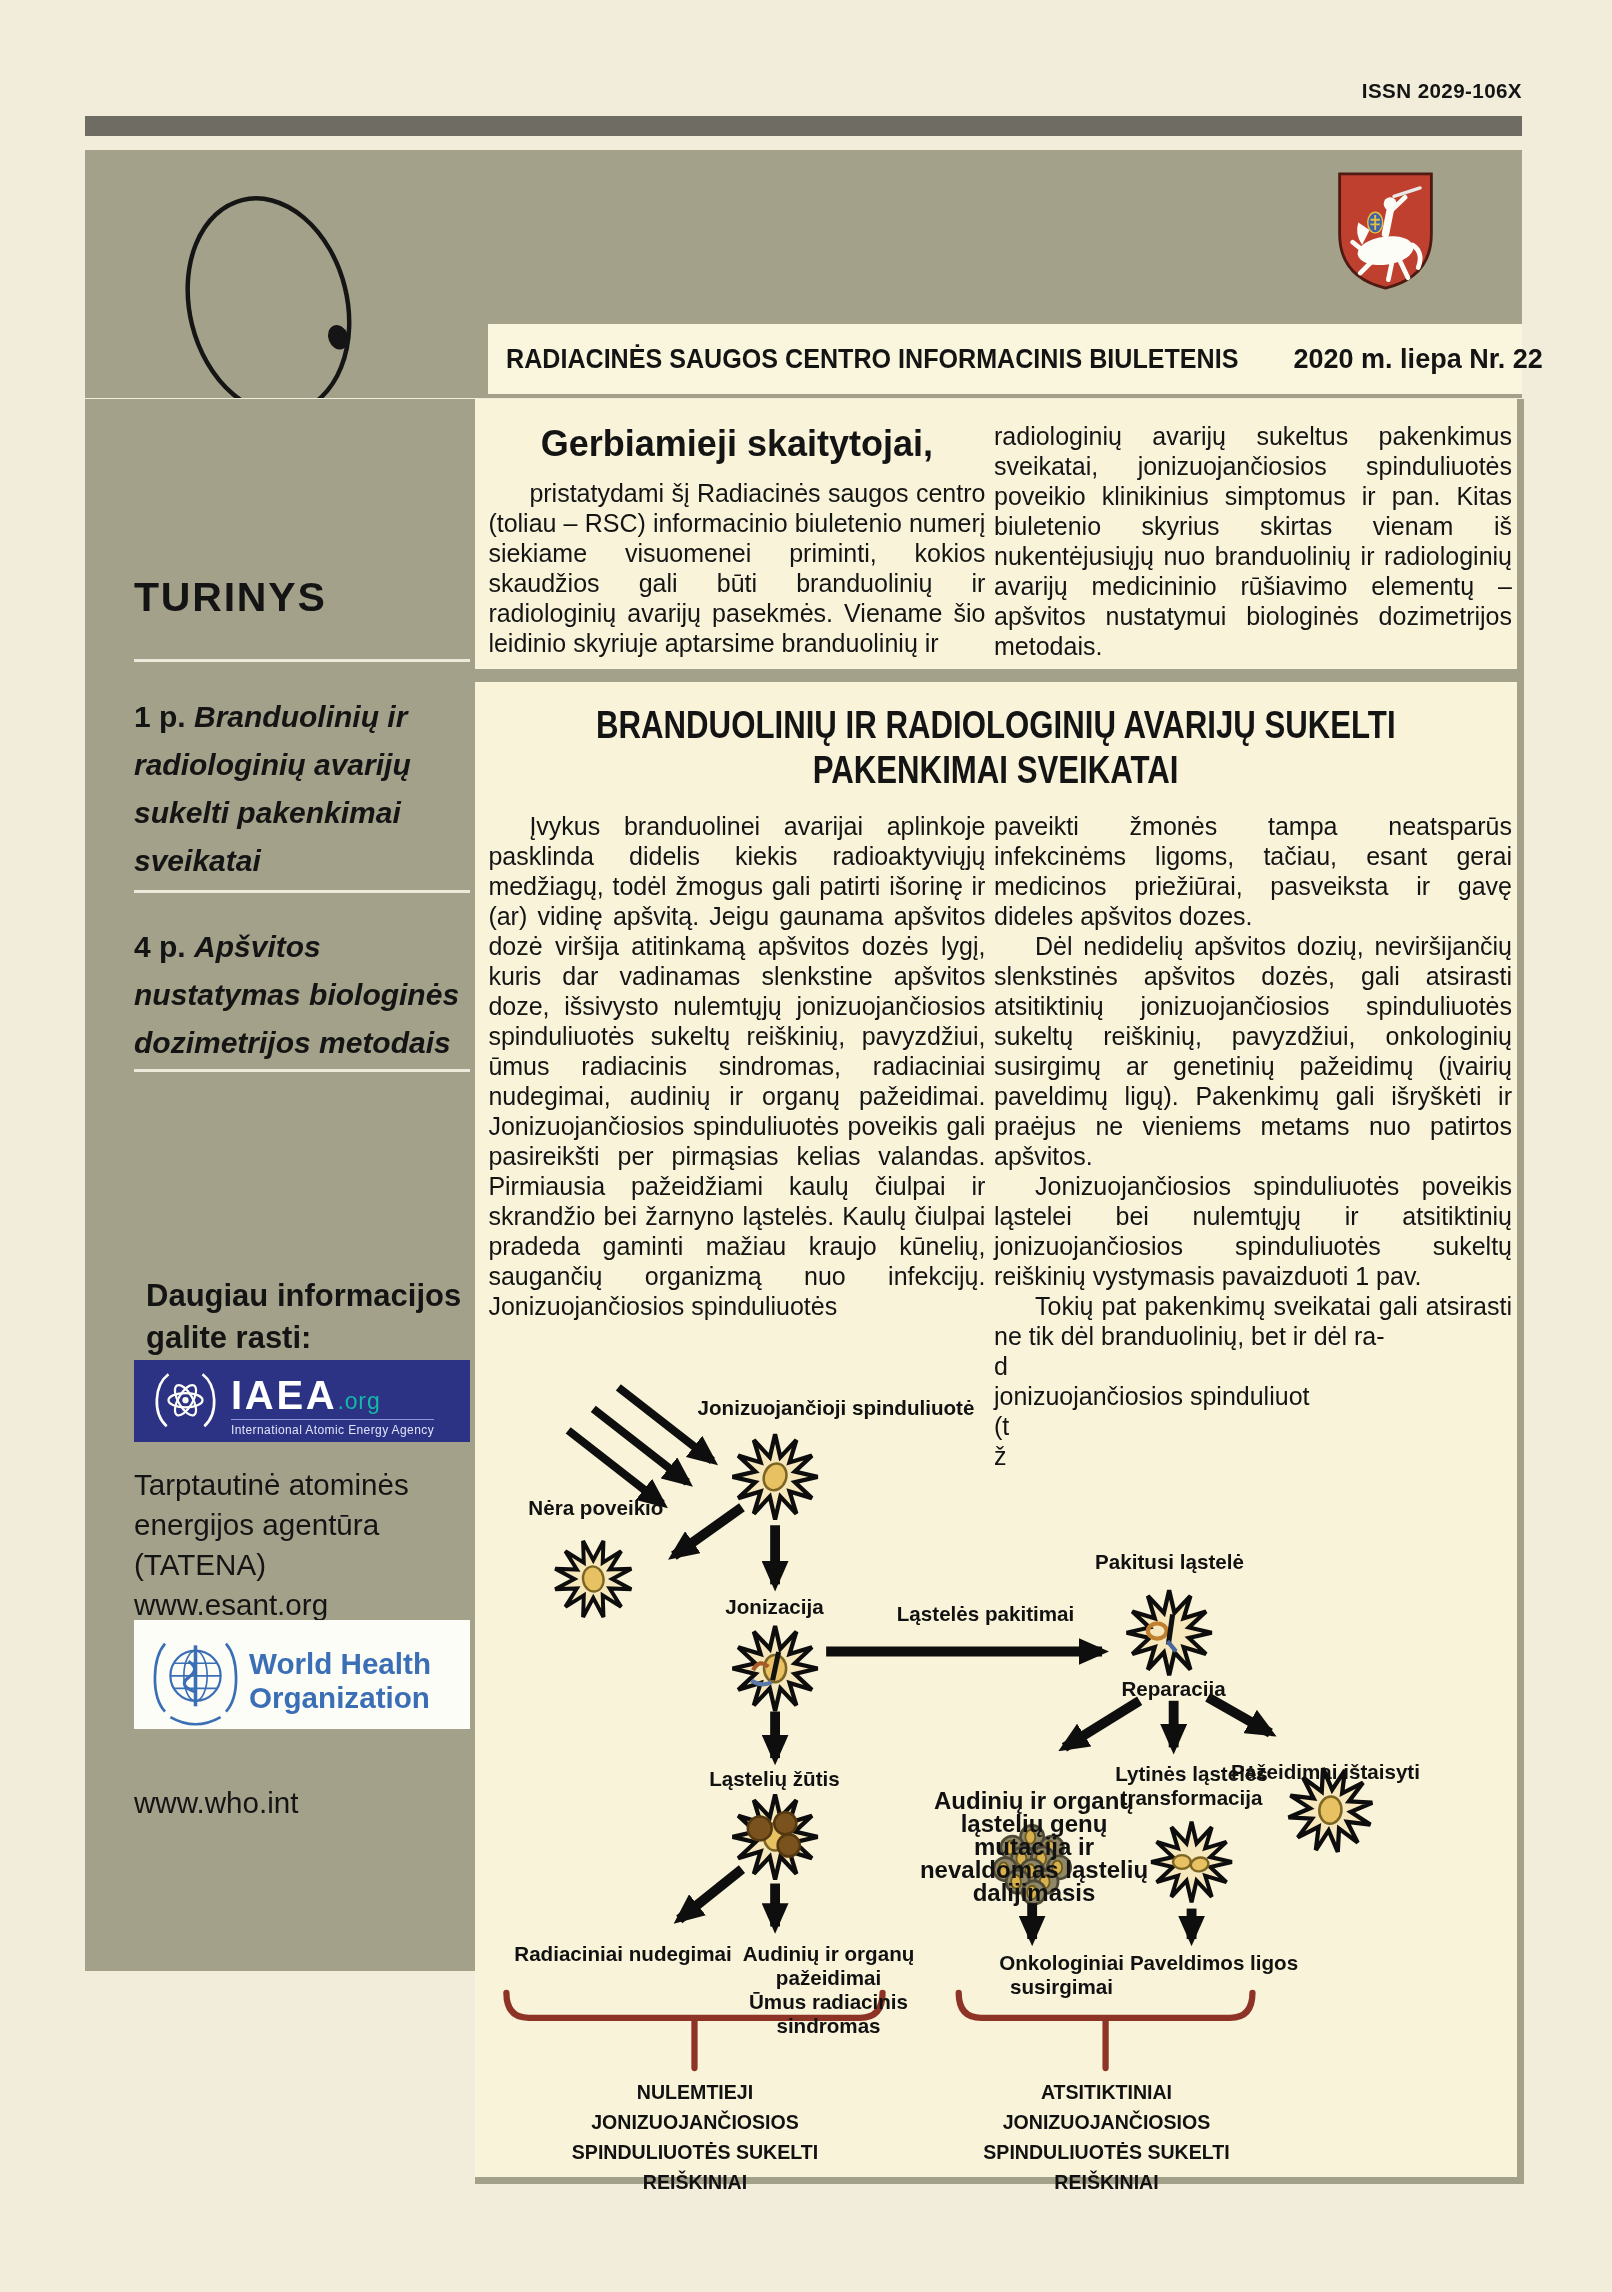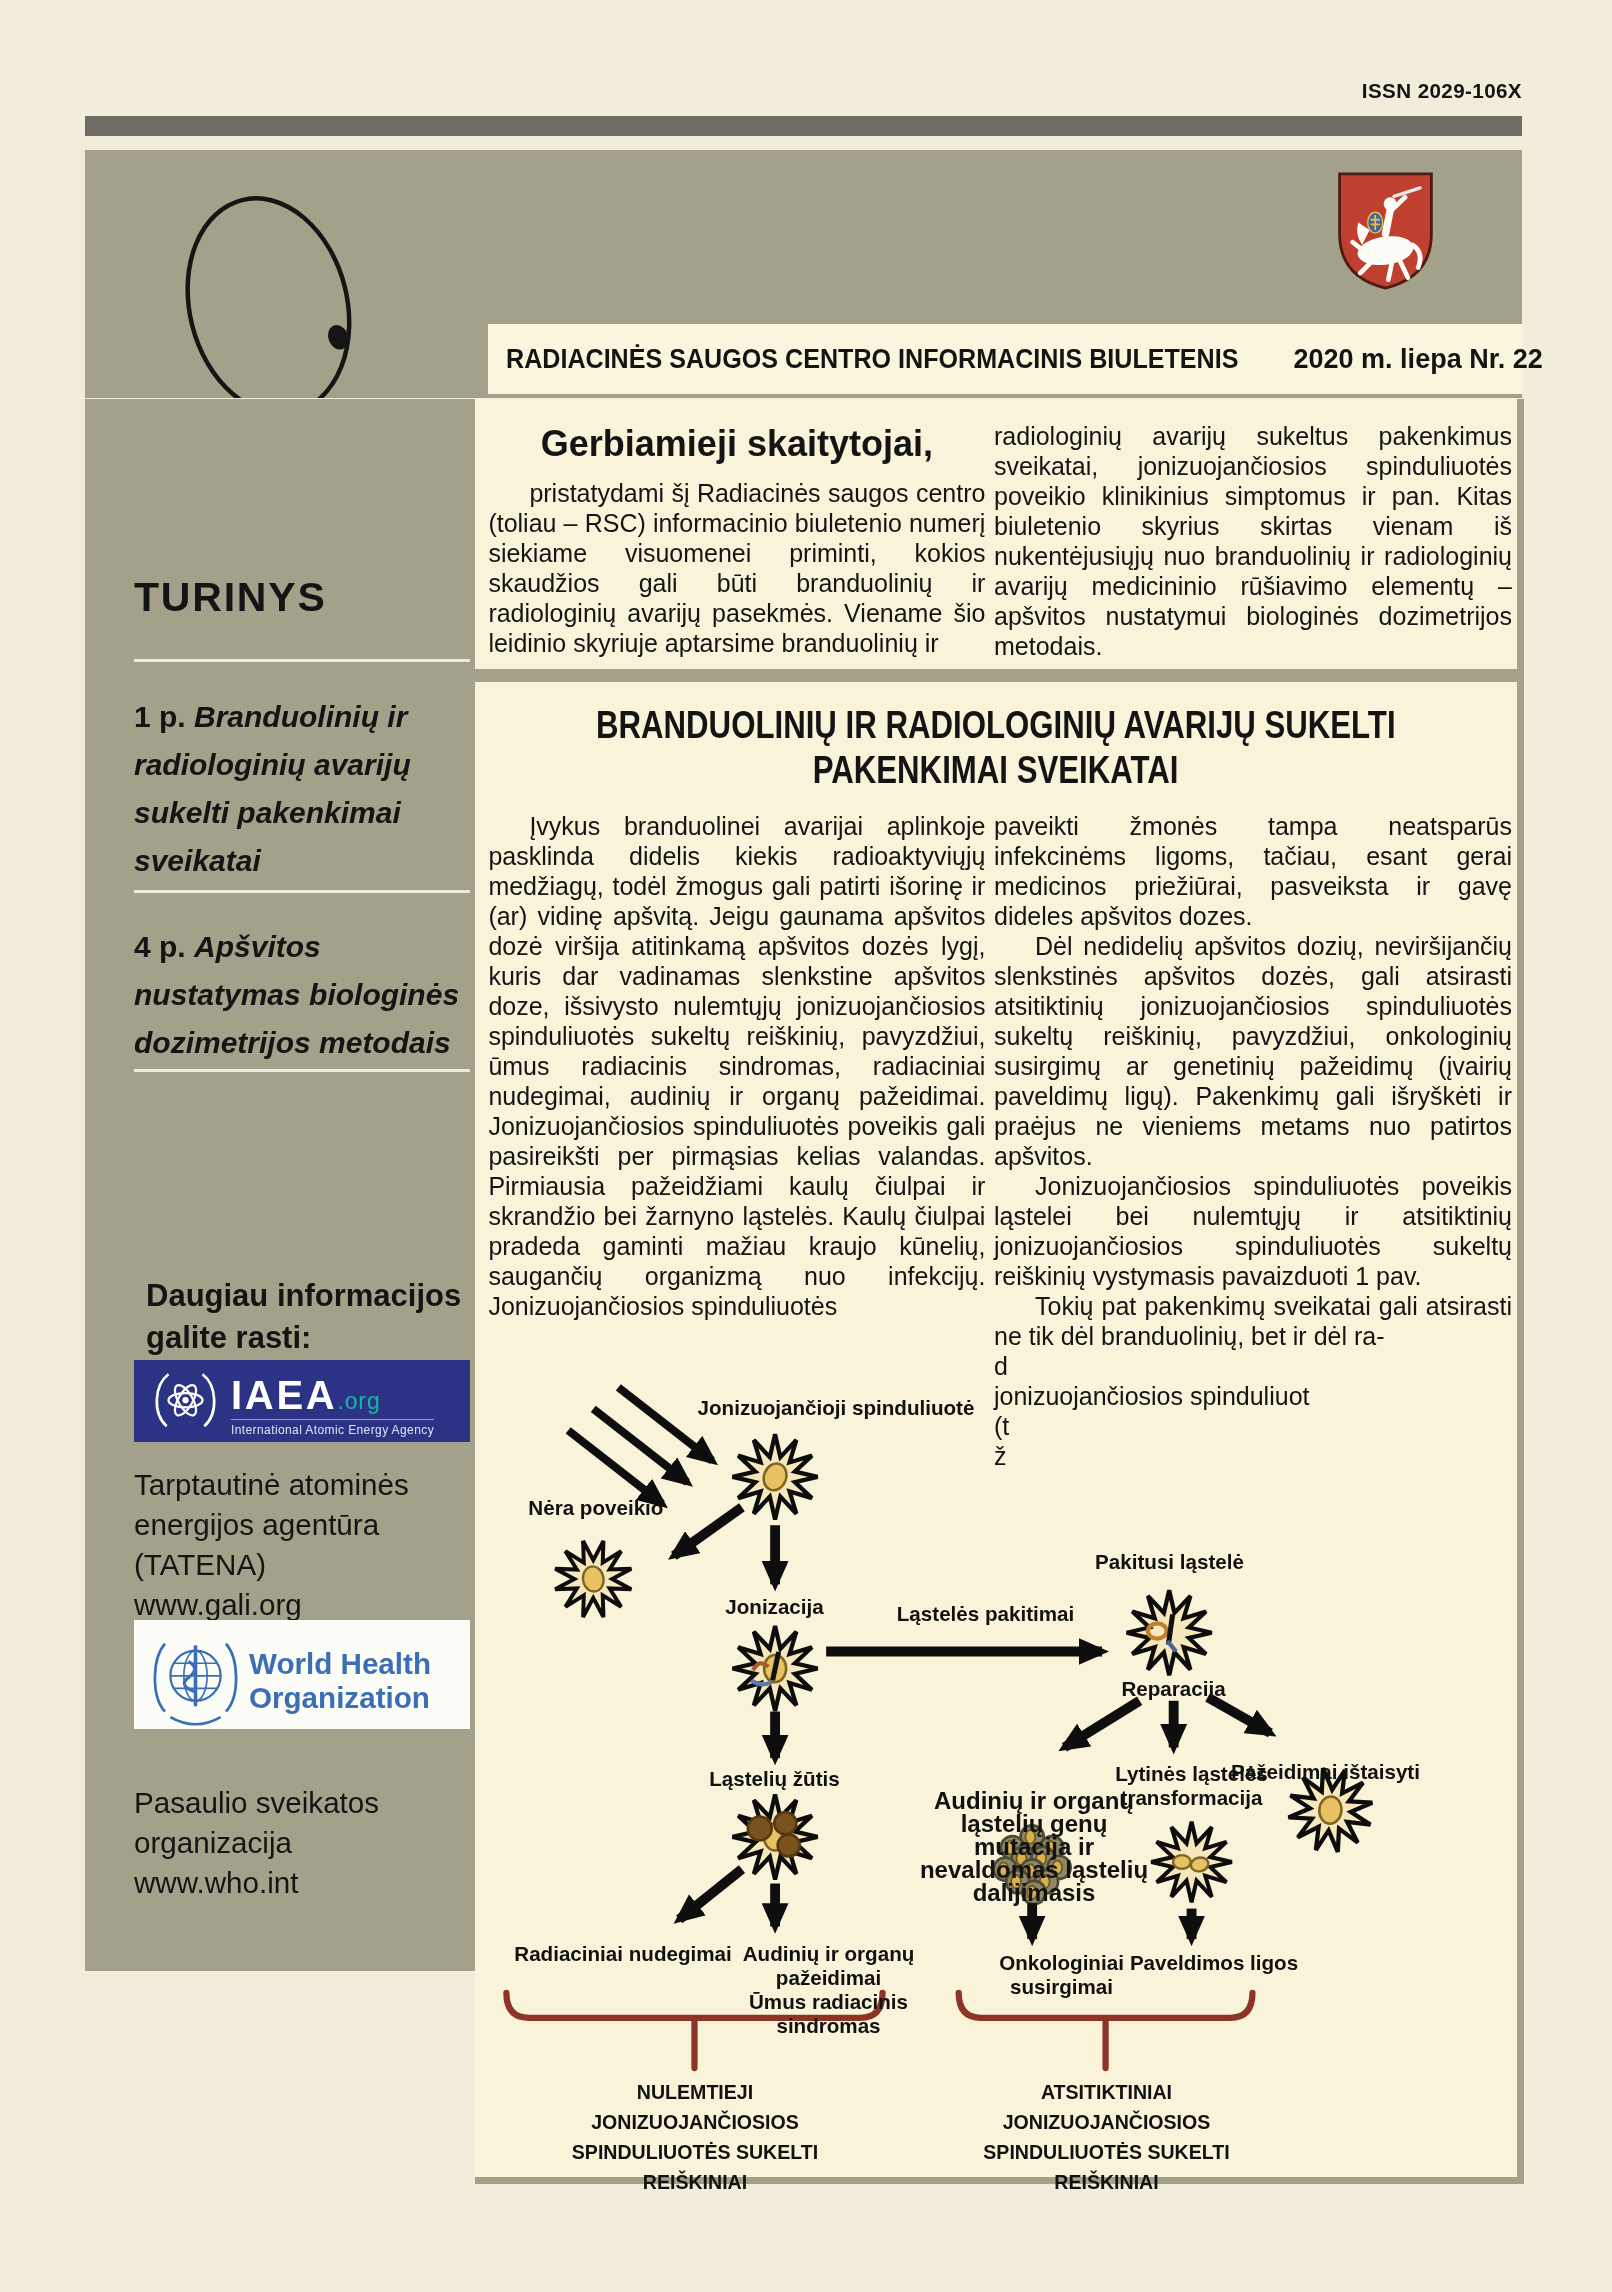--- a/index.html
+++ b/index.html
@@ -127,21 +127,21 @@
       </g>
       <circle cx="43" cy="37" r="3.5" fill="#fdfdf8"></circle>
     </svg>
     <div class="iaea-text">
       <span class="iaea-name">IAEA</span><span class="iaea-org">.org</span>
       <div class="iaea-sub">International Atomic Energy Agency</div>
     </div>
   </div>
   <div class="sb-desc" style="top:1066px;">
     <div>Tarptautinė atominės energijos agentūra (TATENA)</div>
-    <div>www.gali.org</div>
+    <div>www.esant.org</div>
   </div>
 
   <div class="who-box">
     <svg style="position:absolute;left:12.5px;top:10.7px;" width="97" height="104" viewBox="0 0 108 116">
       <g stroke="#3a6eb5" fill="none" stroke-width="3">
         <path d="M20,14 C6,30 4,72 20,90"></path>
         <path d="M88,14 C102,30 104,72 88,90"></path>
         <path d="M26,96 q28,16 56,0"></path>
       </g>
       <circle cx="54" cy="50" r="28" fill="none" stroke="#3a6eb5" stroke-width="2.5"></circle>
@@ -154,21 +154,20 @@
       </g>
       <path d="M54,16 V84" stroke="#3a6eb5" stroke-width="4"></path>
       <path d="M46,34 q14,8 0,18 q-12,9 8,16" stroke="#3a6eb5" stroke-width="3.5" fill="none"></path>
     </svg>
     <div class="who-text">
       <div>World Health</div>
       <div>Organization</div>
     </div>
   </div>
   <div class="sb-desc" style="top:1384px;">
-    <div>Pasaulio sveikatos organizacija</div>
     <div>www.who.int</div>
   </div>
 </div>
 
 <div class="main">
   <div class="salut">Gerbiamieji skaitytojai,</div>
   <div class="icol1">
       <p class="p ind">pristatydami šį Radiacinės saugos centro (toliau – RSC) informacinio biuletenio numerį siekiame visuomenei priminti, kokios skaudžios gali būti branduolinių ir radiologinių avarijų pasekmės. Viename šio leidinio skyriuje aptarsime branduolinių ir</p>
     </div>
   <div class="icol2">

